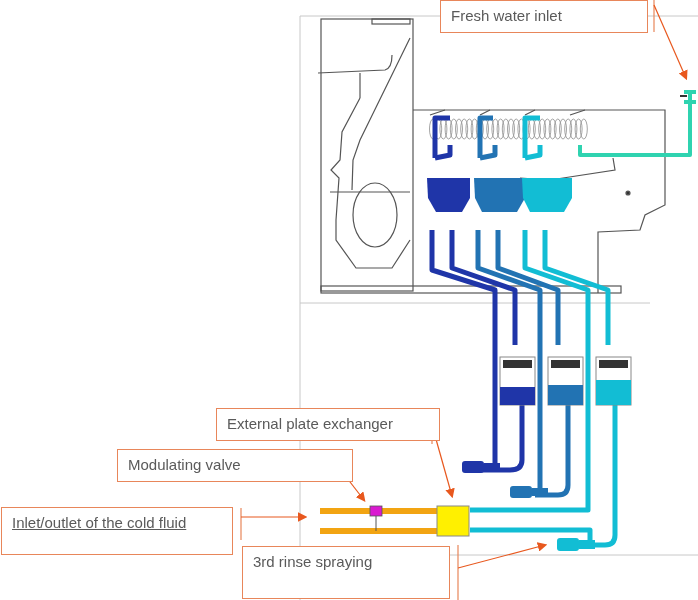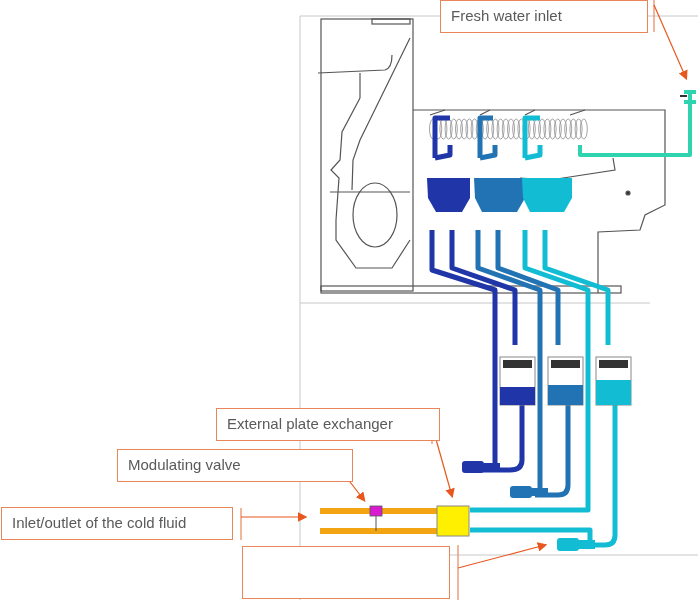--- a/index.html
+++ b/index.html
@@ -171,17 +171,18 @@
 
 <div class="callout" style="left:440px;top:0px;width:208px;height:33px;">
   <span>Fresh water inlet</span>
 </div>
 <div class="callout" style="left:200px;top:408px;width:224px;height:33px;margin-left:16px;">
   <span>External plate exchanger</span>
 </div>
 <div class="callout" style="left:117px;top:449px;width:236px;height:33px;">
   <span>Modulating valve</span>
 </div>
-<div class="callout" style="left:1px;top:507px;width:232px;height:33px;">
+<div class="callout" style="left:1px;top:507px;width:232px;height:48px;text-decoration:underline;">
   <span>Inlet/outlet of the cold fluid</span>
 </div>
 <div class="callout" style="left:242px;top:546px;width:208px;height:53px;">
+  <div>3rd rinse spraying</div>
 </div>
 
 </body></html>

